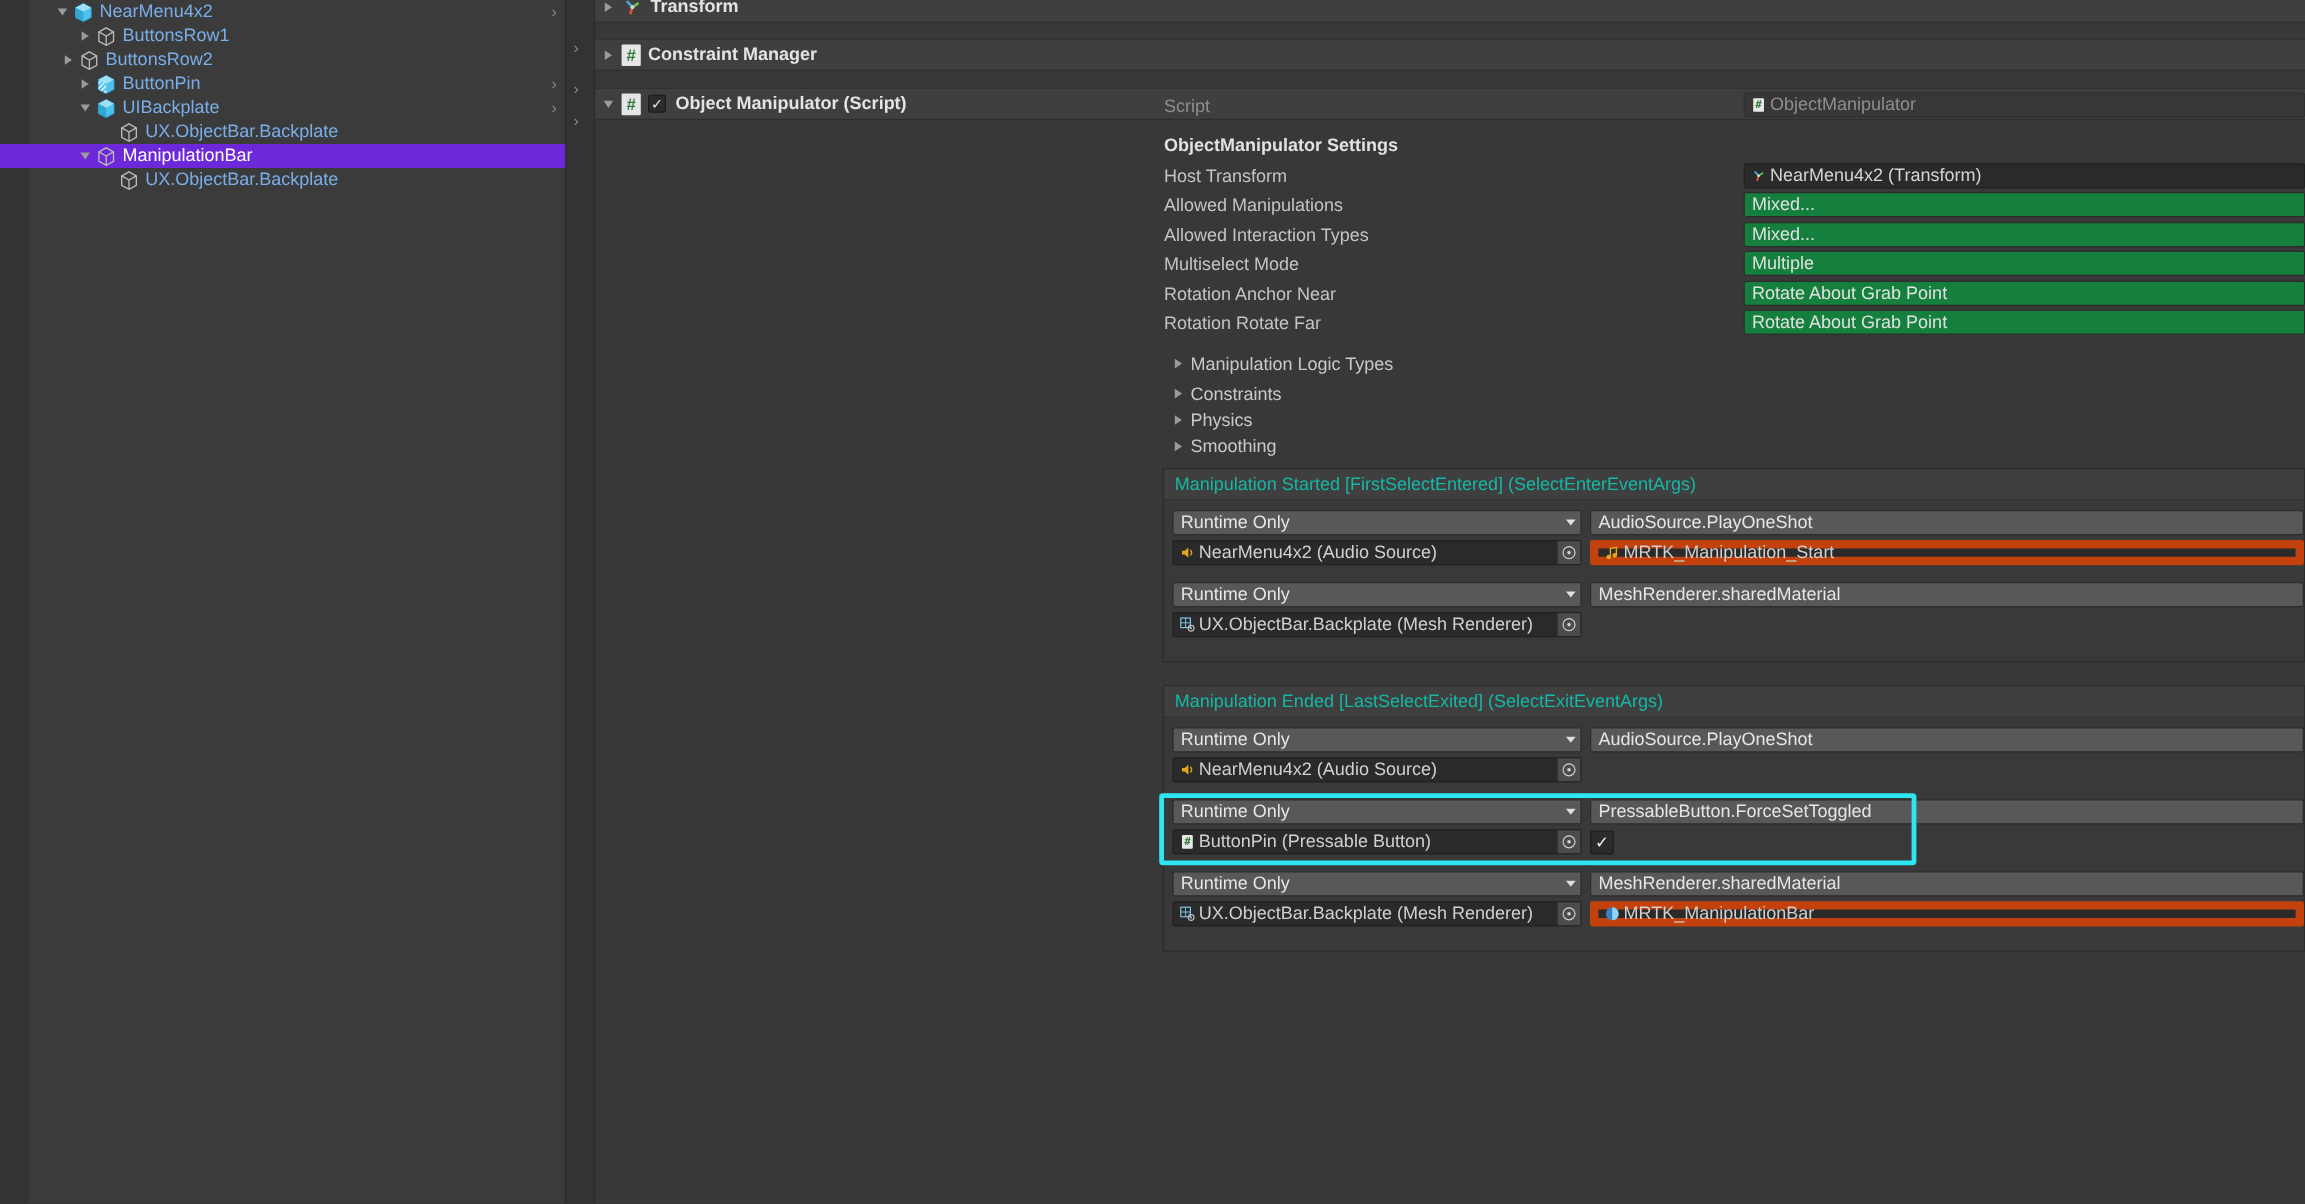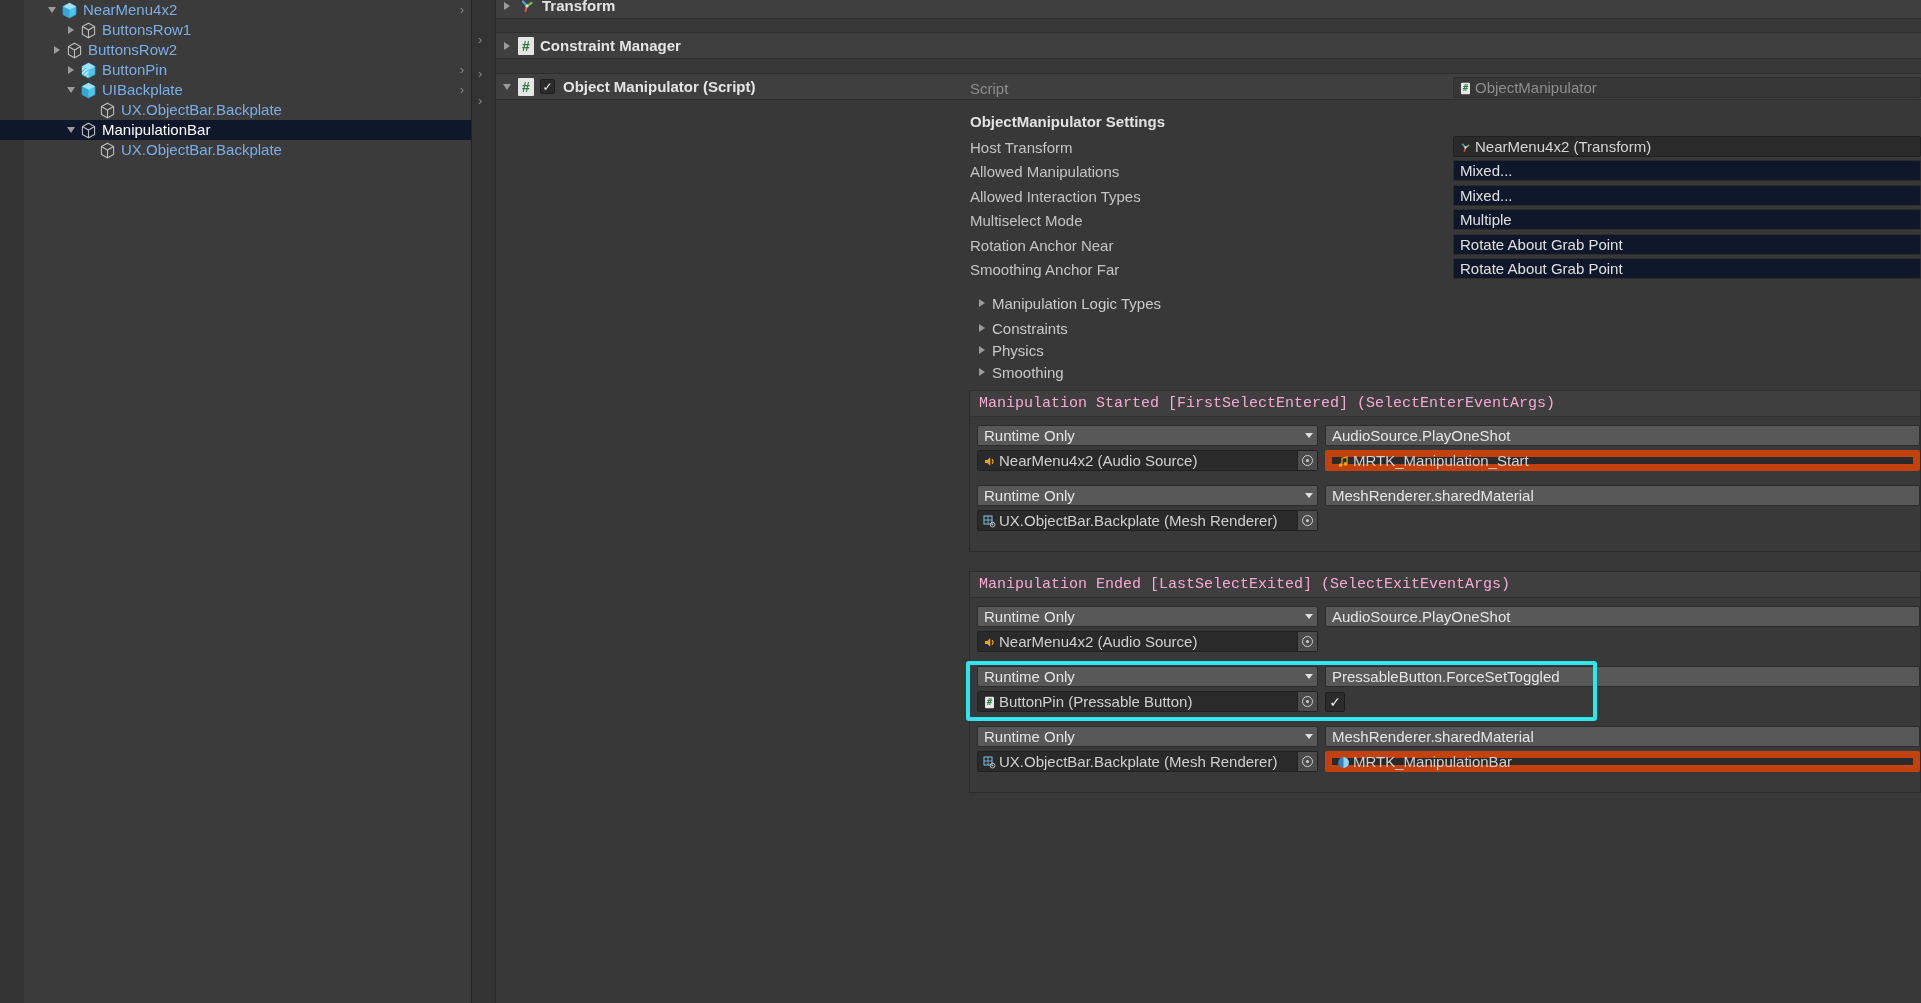--- a/index.html
+++ b/index.html
@@ -25,21 +25,21 @@
   }
   .hier-rows{ position:absolute; left:0; top:0; right:0; }
   .hrow{
     position:relative;
     height:20px; line-height:20px;
     display:flex; align-items:center;
     font-size:15px; color:#7aaee8;
     white-space:nowrap;
     padding-left:24px;
   }
-  .hrow.sel{ background:#0f172a; color:#ffffff;align-items:center; }
+  .hrow.sel{ background:#6d28d9; color:#ffffff;align-items:center; }
   .hrow.sel .hier-label{ color:#ffffff; }
   .hier-label{ color:#7aaee8; }
   .hrow.sel .hier-label{ color:#fff; }
   .tw{ width:18px; flex:0 0 18px; display:flex; align-items:center; justify-content:center; }
   .tri-r{ width:0;height:0;border-left:6px solid #9b9b9b;border-top:4px solid transparent;border-bottom:4px solid transparent; }
   .tri-d{ width:0;height:0;border-top:6px solid #9b9b9b;border-left:4px solid transparent;border-right:4px solid transparent; }
   .cube{ width:17px; height:17px; flex:0 0 17px; margin-right:5px; position:relative; }
   .cube svg{ display:block; }
   .hchev{
     position:absolute; right:7px; top:3px;
@@ -96,36 +96,36 @@
 
   .objfield{
     position:absolute; left:981px; right:0; height:21px;
     background:#2a2a2a; border:1px solid #212121; border-radius:2px;
     display:flex; align-items:center; padding-left:5px;
     font-size:15px; color:#d4d4d4; white-space:nowrap;
   }
   .objfield.readonly{ color:#8e8e8e; background:#373737; border-color:#2f2f2f;}
   .enumfield{
     position:absolute; left:981px; right:0; height:21px;
-    background:#0f172a; border:1px solid #2c2c2c; border-radius:2px;
+    background:#15803d; border:1px solid #2c2c2c; border-radius:2px;
     display:flex; align-items:center; padding-left:6px;
     font-size:15px; color:#e0e0e0; white-space:nowrap;
   }
 
   .mini-icon{ width:13px;height:13px;flex:0 0 13px;margin-right:3px;}
 
   
   .evt-block{
     position:absolute; left:497px; right:0;
     background:#393939; border:1px solid #2c2c2c;
   }
   .evt-title{
     height:26px; display:flex;align-items:center;
     background:#3f3f3f; border-bottom:1px solid #303030;
-    padding-left:9px; font-size:15px; color:#f9a8d4; white-space:nowrap;font-family:Liberation Mono, monospace;
+    padding-left:9px; font-size:15px; color:#14b8a6; white-space:nowrap;
   }
   .evt-body{ position:relative; padding:6px 0 8px 0; }
   .evt-entry{ position:relative; height:50px; }
   .evt-row{ position:relative; height:25px; display:flex; align-items:center;}
   .dropdown{
     position:absolute; left:7px; width:341px; height:21px;
     background:#585858; border:1px solid #2c2c2c; border-radius:2px;
     display:flex;align-items:center; padding-left:6px; padding-right:4px;
     font-size:15px;color:#e5e5e5;
   }
@@ -369,21 +369,21 @@
         <div class="enumfield" style="top:209px">
         <span>Multiple</span>
         </div>
         <div class="field-row" style="top:233px">
         <span class="flabel">Rotation Anchor Near</span>
       </div>
         <div class="enumfield" style="top:234px">
         <span>Rotate About Grab Point</span>
         </div>
         <div class="field-row" style="top:257px">
-        <span class="flabel">Smoothing Anchor Far</span>
+        <span class="flabel">Rotation Rotate Far</span>
       </div>
         <div class="enumfield" style="top:258px">
         <span>Rotate About Grab Point</span>
         </div>
         <div class="field-row" style="top:291px">
       <span class="foldout-label">
         <span class="tri-r"></span>
         <span>Manipulation Logic Types</span>
       </span>
         </div>

